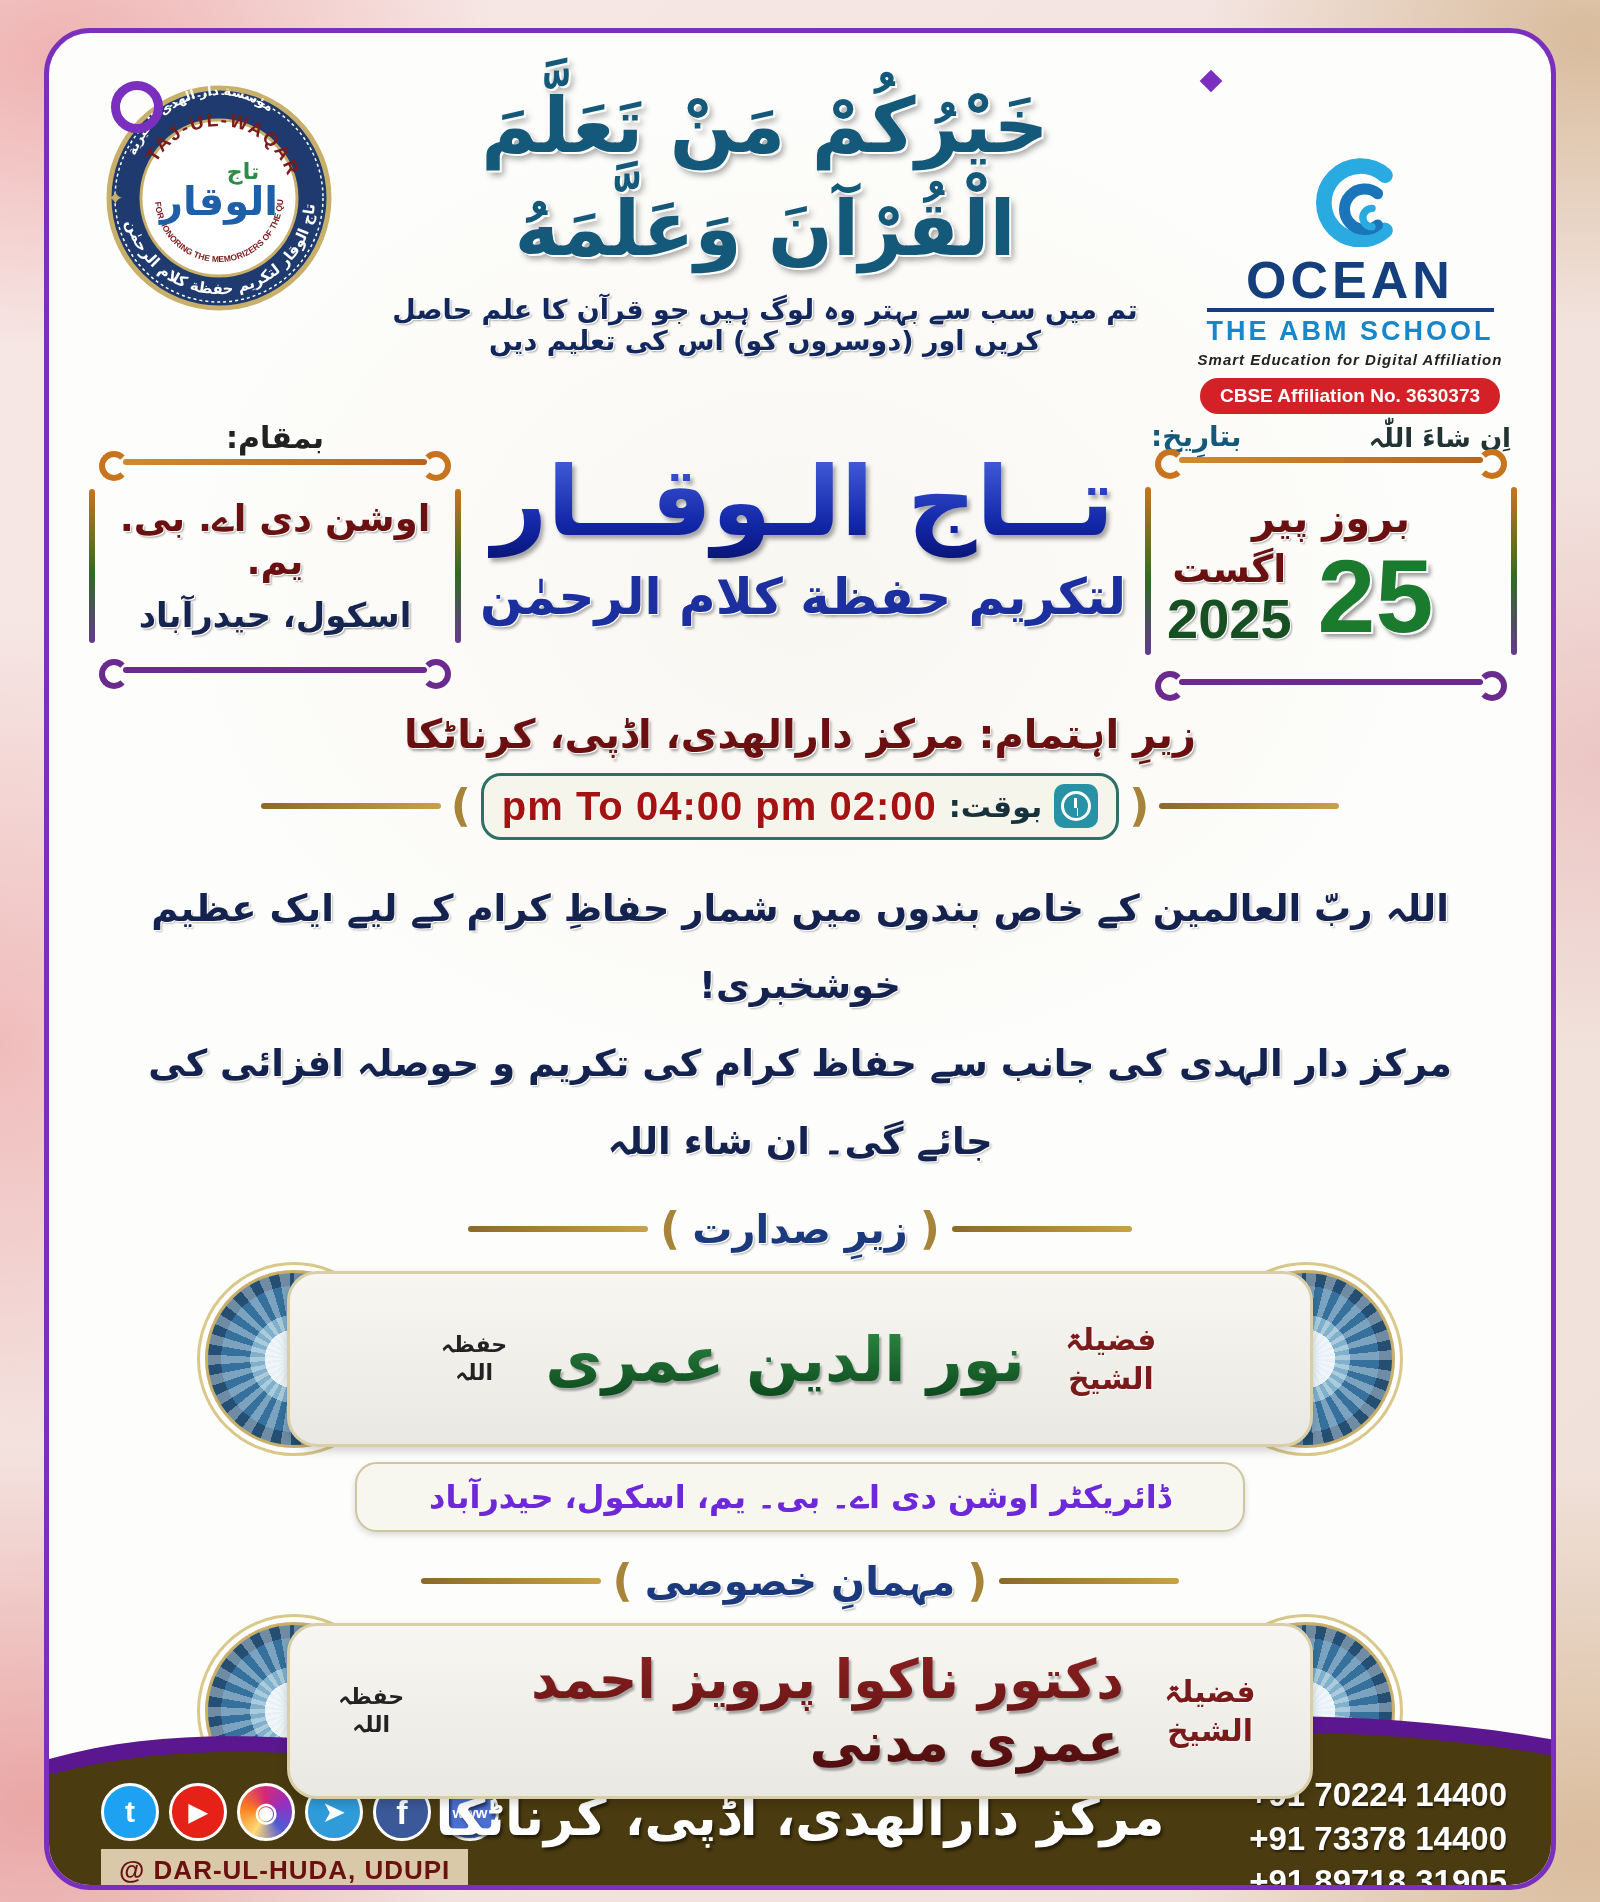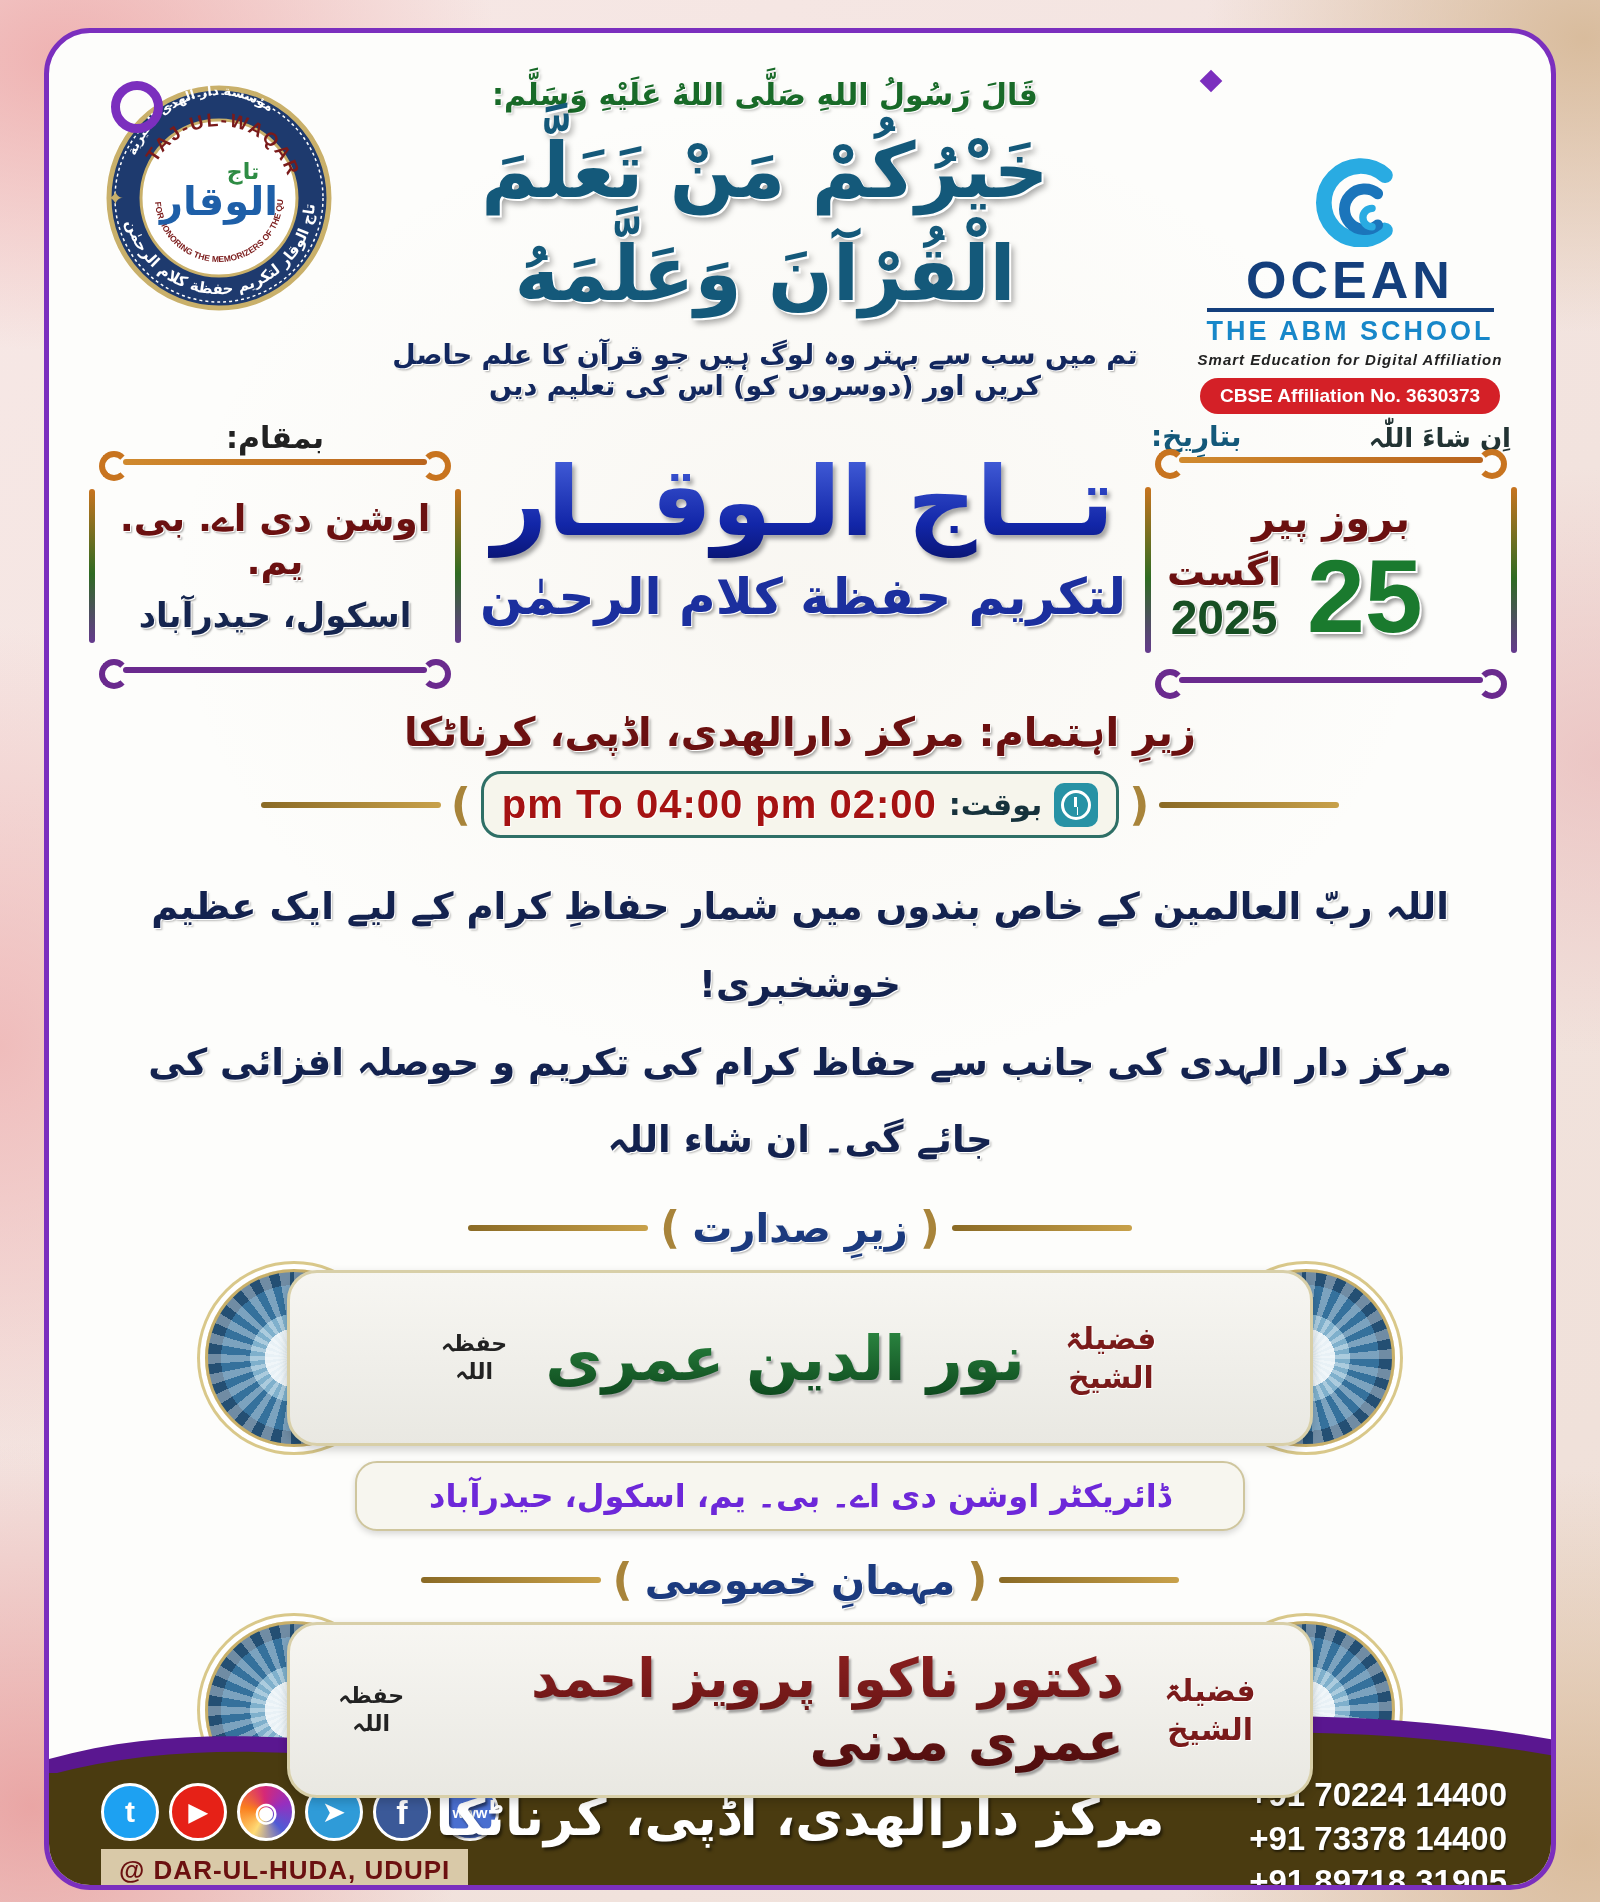--- a/index.html
+++ b/index.html
@@ -63,21 +63,21 @@
     filter:drop-shadow(3px 4px 2px rgba(0,0,0,.35)) drop-shadow(1px 1px 0 #fff);}
   .sub-title{color:#1b2f9e;font-size:50px;font-weight:bold;direction:rtl;margin-top:10px;
     text-shadow:1px 1px 0 #fff,3px 3px 3px rgba(0,0,0,.3);}
   .date-head{display:flex;direction:rtl;justify-content:space-between;padding:0 6px;align-items:flex-end;}
   .inshallah{color:#233;font-size:26px;font-weight:bold;direction:rtl;text-shadow:1px 1px 0 #fff;}
   .date-label{color:#14597a;font-size:28px;font-weight:bold;direction:rtl;text-shadow:1px 1px 0 #fff;}
   .date-day{color:#6b1010;font-size:40px;font-weight:bold;direction:rtl;text-shadow:1px 1px 0 #fff,2px 2px 2px rgba(0,0,0,.3);}
   .date-grid{display:flex;align-items:center;gap:26px;margin-top:6px;}
   .date-col{text-align:center;}
   .date-month{color:#6b1010;font-size:38px;font-weight:bold;direction:rtl;text-shadow:1px 1px 0 #fff,2px 2px 2px rgba(0,0,0,.3);}
-  .date-year{color:#174f23;font-size:48px;font-weight:bold;font-family:"Liberation Sans",sans-serif;line-height:1;text-shadow:1px 1px 0 #fff,2px 2px 2px rgba(0,0,0,.35);}
+  .date-year{color:#174f23;font-size:56px;font-weight:bold;font-family:"Liberation Sans",sans-serif;line-height:1;text-shadow:1px 1px 0 #fff,2px 2px 2px rgba(0,0,0,.35);}
   .date-num{color:#1a7a2e;font-size:104px;font-weight:bold;font-family:"Liberation Sans",sans-serif;line-height:.95;
     text-shadow:2px 2px 0 #fff,4px 5px 4px rgba(0,0,0,.4);}
 
   
   .organizer-line{text-align:center;color:#6b1010;font-size:40px;font-weight:bold;direction:rtl;margin-top:26px;
     text-shadow:1px 1px 0 #fff,2px 3px 3px rgba(0,0,0,.35);}
   .time-row{display:flex;align-items:center;justify-content:center;gap:10px;margin-top:16px;}
   .gline{width:180px;height:6px;background:linear-gradient(90deg,#8a6a25,#c8a14a);border-radius:3px;}
   .paren{color:#a8843a;font-size:44px;font-weight:bold;line-height:1;}
   .time-pill{display:flex;direction:rtl;align-items:center;gap:12px;border:3px solid #2e6f66;border-radius:20px;
@@ -177,21 +177,20 @@
           <text fill="#7a1a1a" font-size="19" font-weight="bold" letter-spacing="2" font-family="Liberation Sans"><textPath href="#arcInnerTopUp" startOffset="16%">TAJ-UL-WAQAR</textPath></text>
           <text fill="#7a1a1a" font-size="8.5" font-weight="bold" font-family="Liberation Sans"><textPath href="#arcInnerBottom" startOffset="2%">FOR HONORING THE MEMORIZERS OF THE QUR'AN</textPath></text>
           <text x="126" y="148" text-anchor="middle" fill="#1e5fa8" font-size="40" font-weight="bold" font-family="DejaVu Sans">الوقار</text>
           <text x="150" y="112" text-anchor="middle" fill="#2e8c44" font-size="22" font-weight="bold" font-family="DejaVu Sans">تاج</text>
           <text x="14" y="138" fill="#c9b06a" font-size="20">✦</text>
           <text fill="#ffffff" font-size="15" font-weight="bold" font-family="DejaVu Sans"><textPath href="#arcOuterBottom" startOffset="8%">تاج الوقار لتكريم حفظة كلام الرحمٰن</textPath></text>
         </svg>
       </div>
 
       <div class="header-center">
-        <div class="salutation">قَالَ رَسُولُ اللهِ صَلَّى اللهُ عَلَيْهِ وَسَلَّم:</div>
         <div class="hadith">خَيْرُكُمْ مَنْ تَعَلَّمَ الْقُرْآنَ وَعَلَّمَهُ</div>
         <div class="translation">تم میں سب سے بہتر وہ لوگ ہیں جو قرآن کا علم حاصل کریں اور (دوسروں کو) اس کی تعلیم دیں</div>
       </div>
 
       <div class="ocean-wrap">
         <div class="ocean-top">
           <svg width="92" height="92" viewBox="0 0 100 100">
             <path d="M88 22 A40 40 0 1 0 88 82" fill="none" stroke="#29abe2" stroke-width="17" stroke-linecap="round"></path>
             <path d="M80 42 A22 22 0 1 0 80 76" fill="none" stroke="#1b75bb" stroke-width="12" stroke-linecap="round"></path>
             <path d="M74 58 A10 10 0 1 0 74 78" fill="none" stroke="#29abe2" stroke-width="8" stroke-linecap="round"></path>

